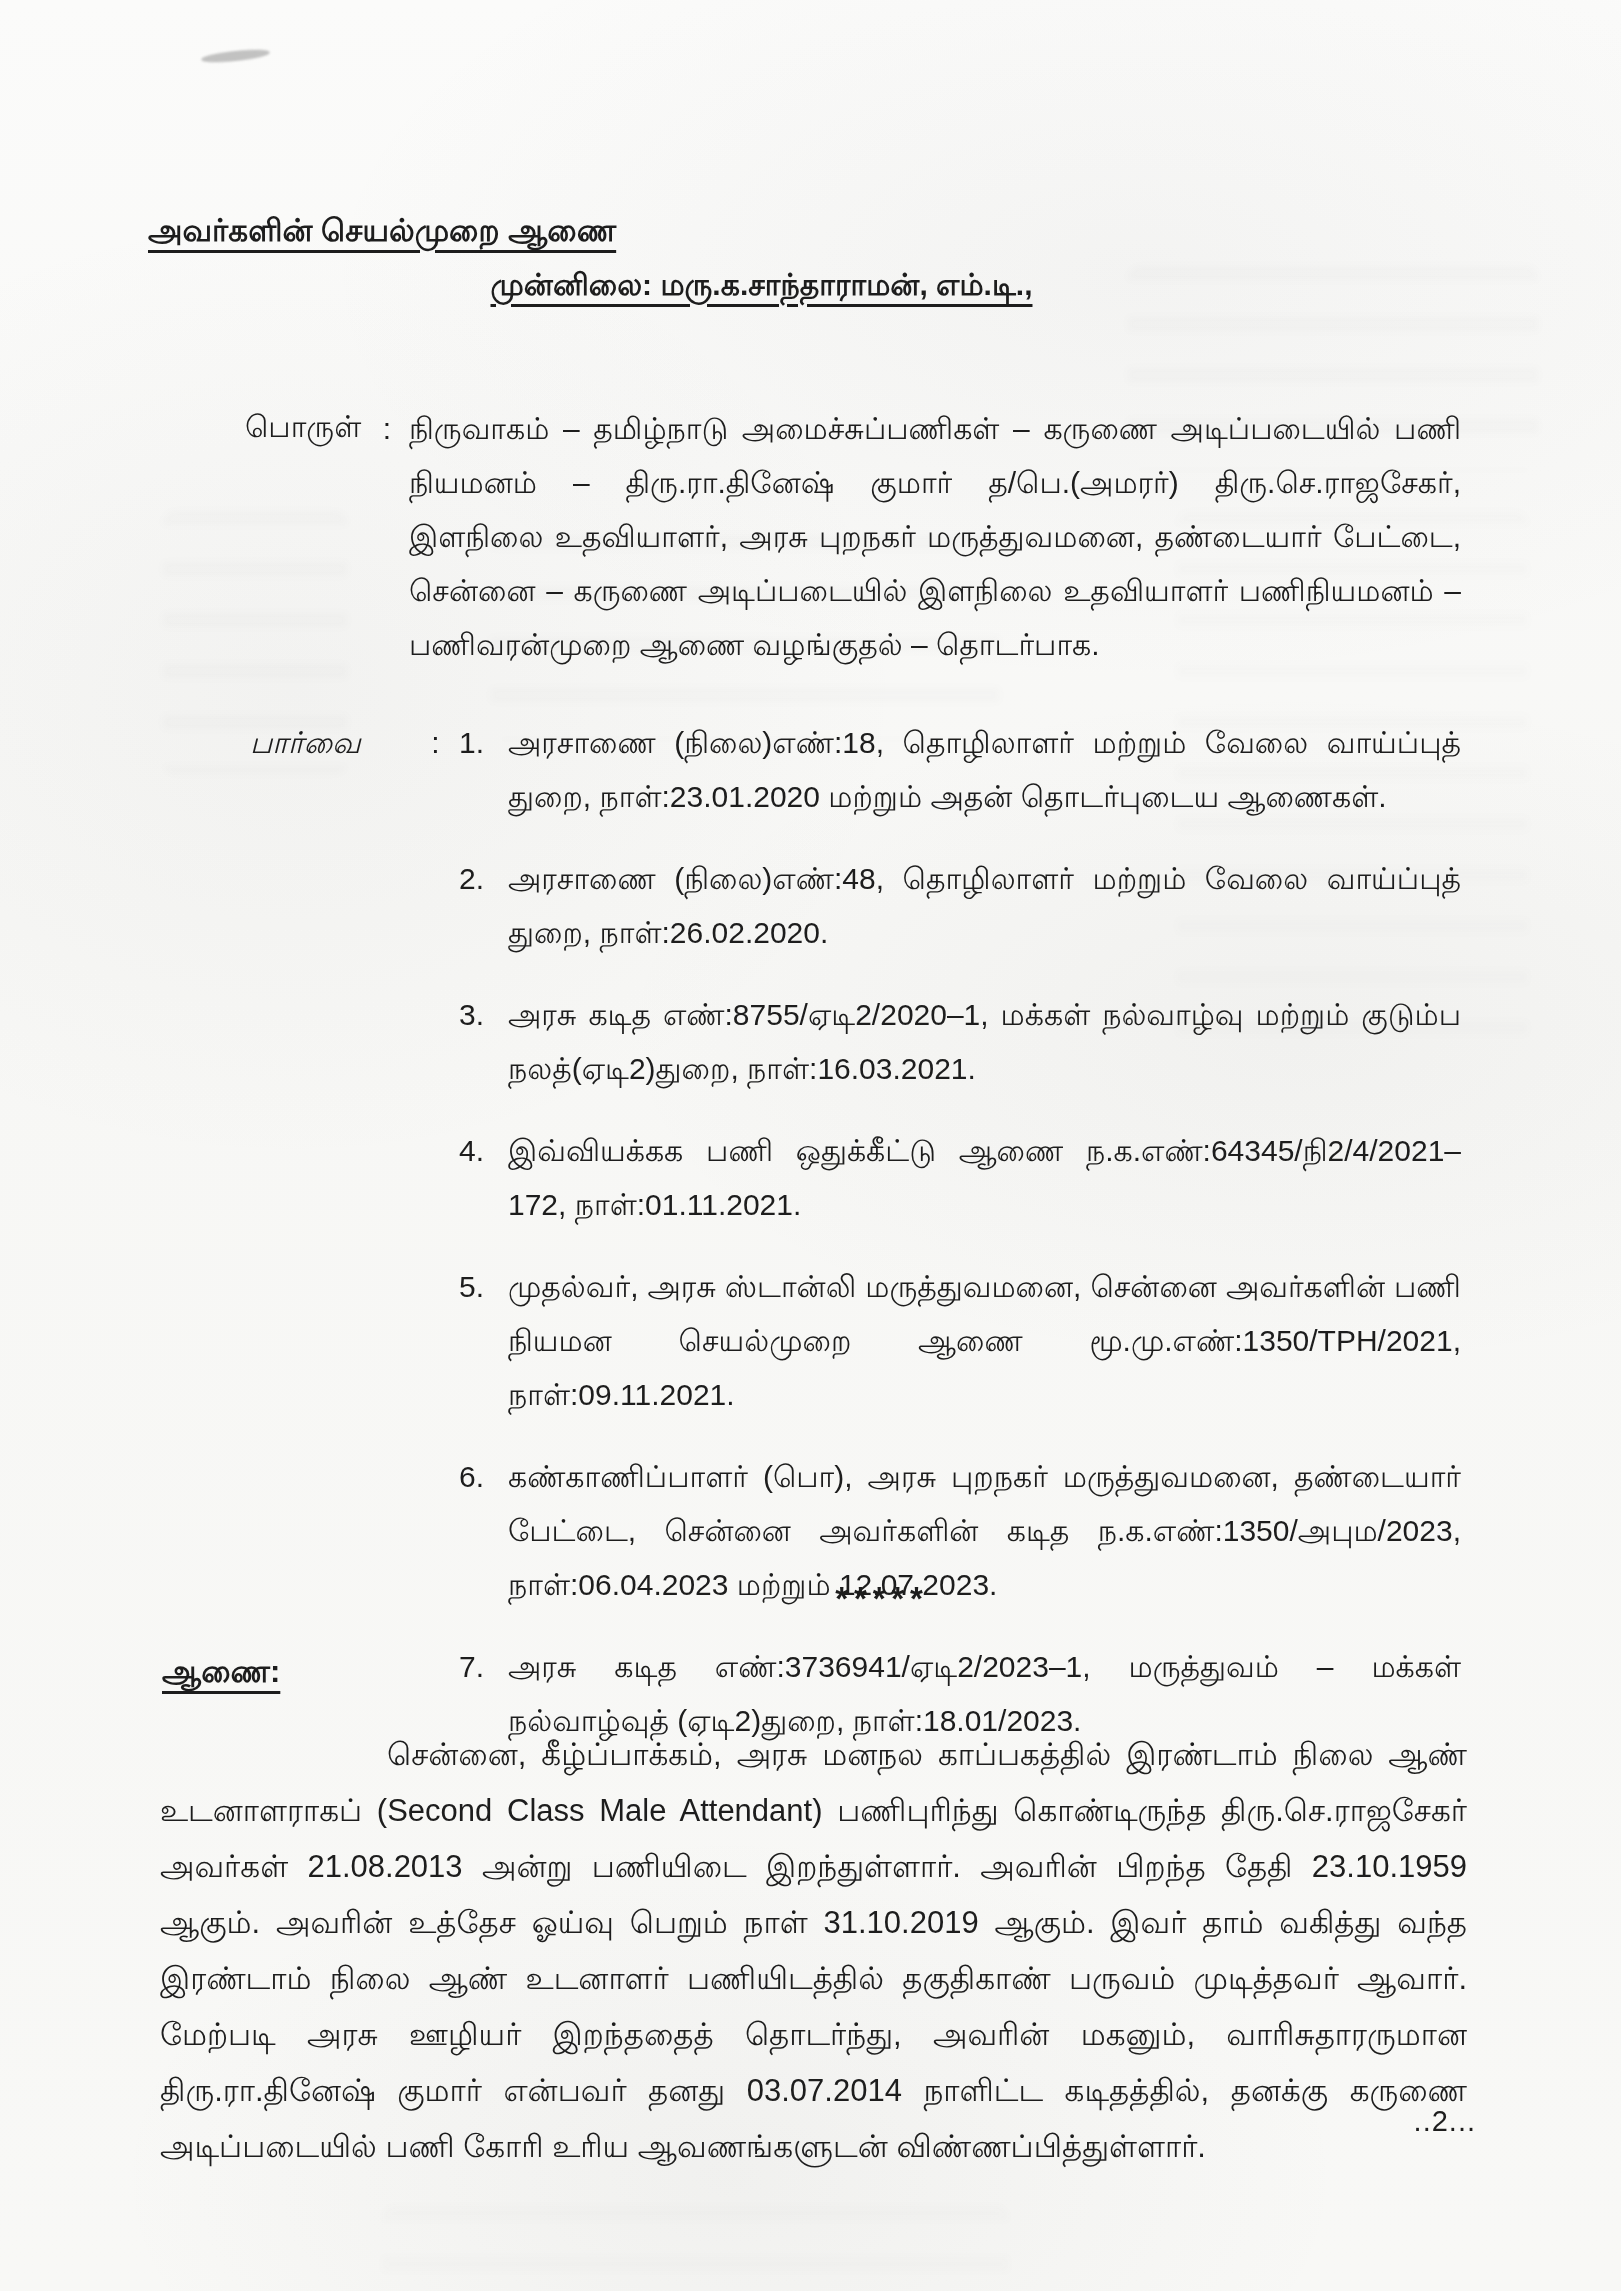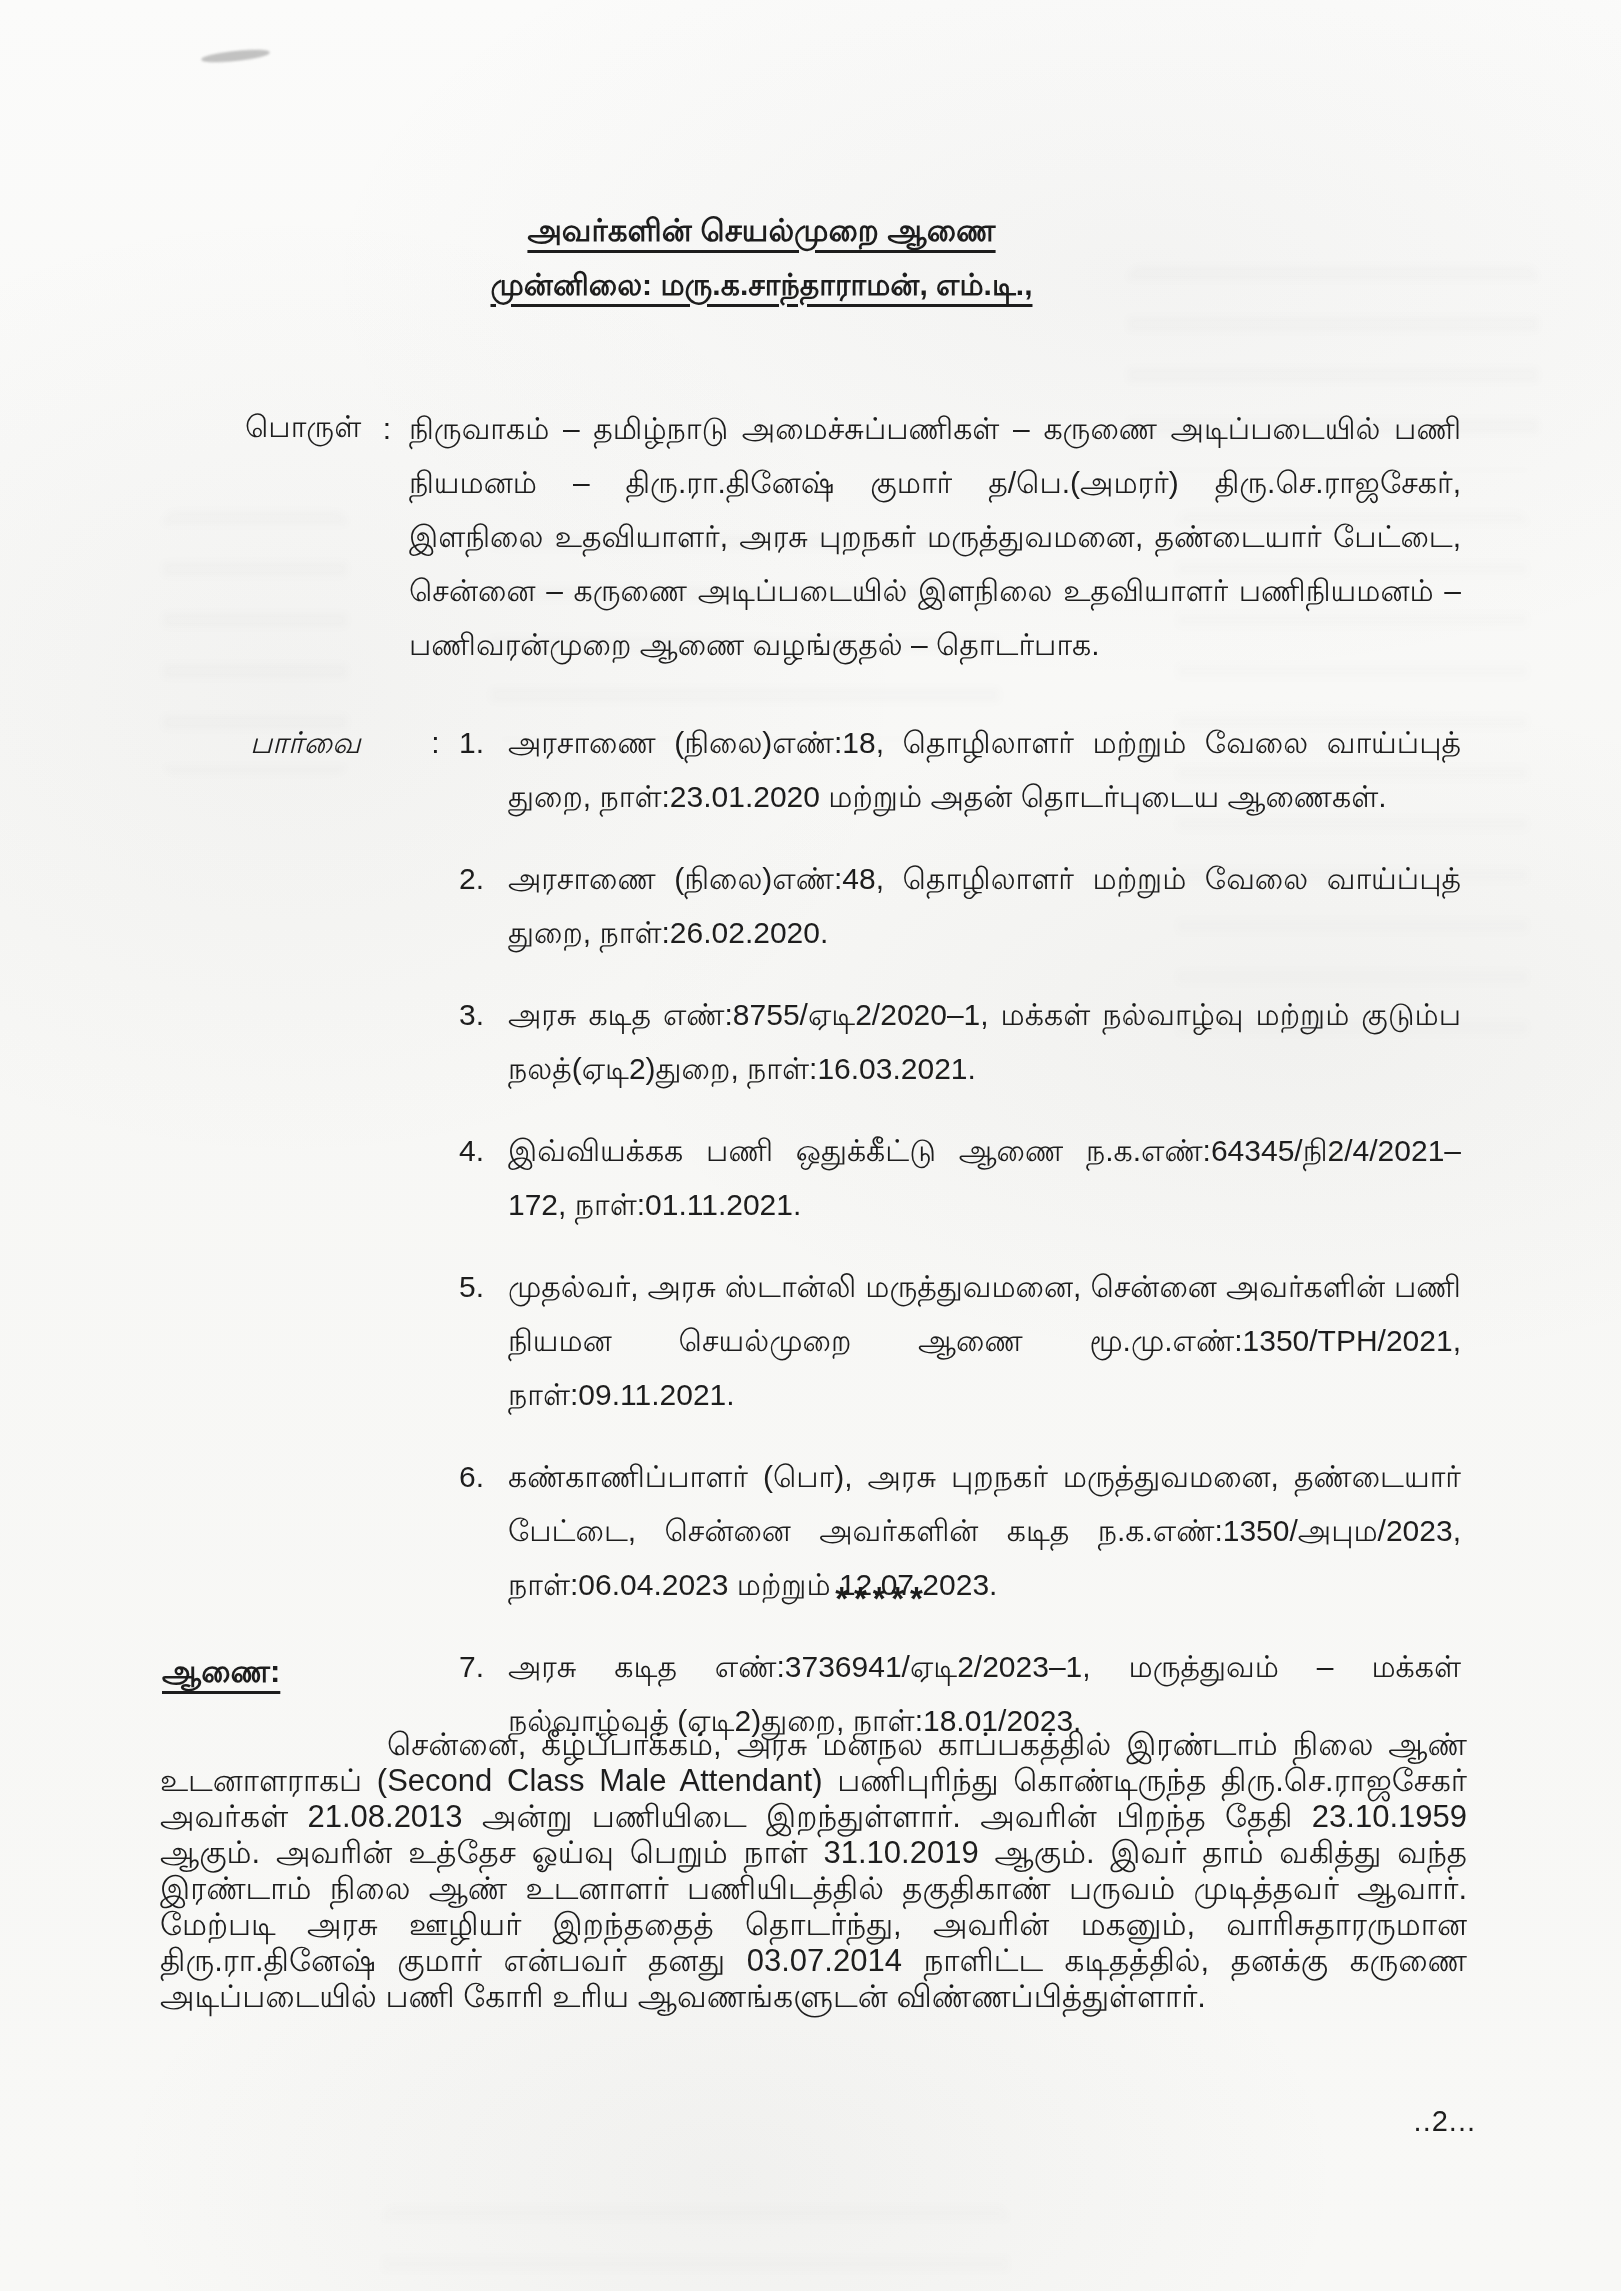--- a/index.html
+++ b/index.html
@@ -39,22 +39,22 @@
   .tx{font-size:30px;line-height:54px;}
   .und{text-decoration:underline;text-underline-offset:8.8px;text-decoration-thickness:2.5px;}
 
   .header-line1{
     position:absolute;left:131px;right:13.7px;top:153px;
     font-size:31px;font-weight:bold;
     text-align:justify;text-align-last:justify;
     letter-spacing:0.2px;
   }
   .header-line2{
-    position:absolute;left:132px;width:1259px;top:213px;
-    font-size:31px;font-weight:bold;text-align:center;
+    position:absolute;left:148px;width:1259px;top:213px;
+    font-size:31px;font-weight:bold;
   }
   .header-line3{
     position:absolute;left:132px;width:1259px;top:268px;
     font-size:30px;font-weight:bold;text-align:center;
   }
   .meta-row{
     position:absolute;left:161px;right:149px;top:330px;
     display:flex;justify-content:space-between;
     font-size:31px;font-weight:bold;
   }
@@ -80,21 +80,21 @@
   .separator{
     position:absolute;left:294px;width:1176px;top:1580px;
     font-size:33px;letter-spacing:5.9px;text-align:center;font-weight:bold;
   }
   .order-heading{
     position:absolute;left:162px;top:1654px;
     font-size:31px;font-weight:bold;
   }
   .order-paragraph{
     position:absolute;left:160px;right:154px;top:1727px;
-    font-size:31px;line-height:36px;
+    font-size:31px;line-height:56px;
     text-align:justify;text-indent:227px;
   }
   .page-number{
     position:absolute;right:145px;top:2105px;
     font-size:29px;letter-spacing:1px;
   }
 </style>
 </head>
 <body>
 

